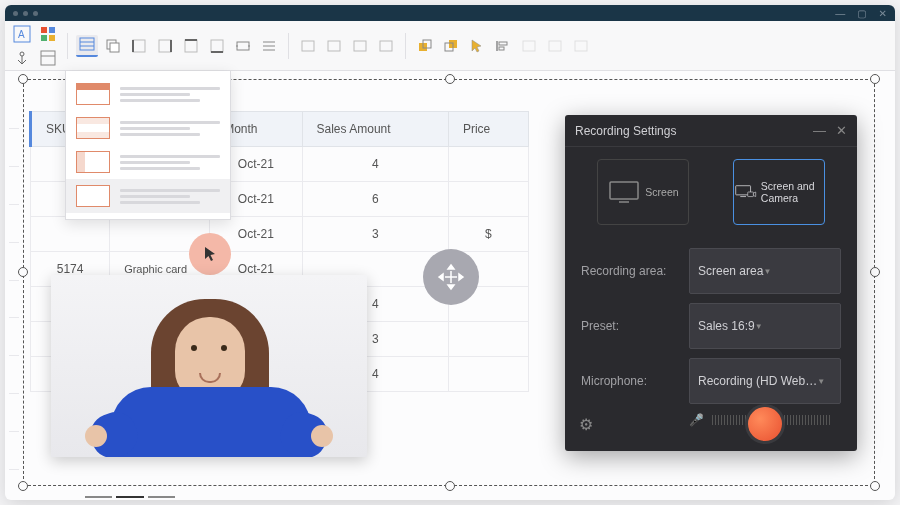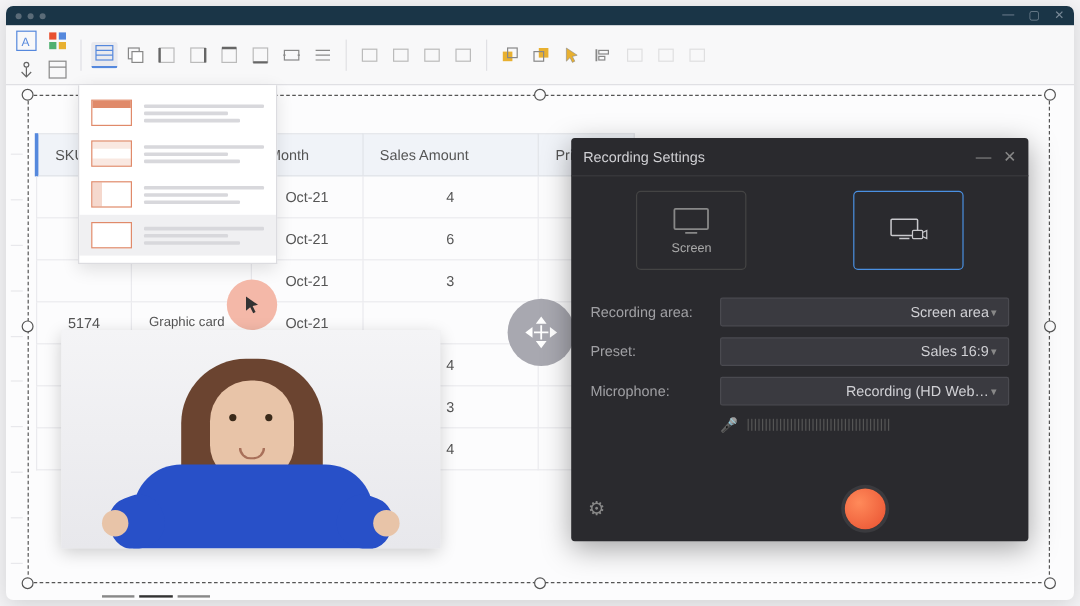--- a/index.html
+++ b/index.html
@@ -57,32 +57,32 @@
   .person-hair { position: absolute; left: 100px; top: 24px; width: 118px; height: 150px; background: #6b4430; border-radius: 54px 54px 20px 20px; }
   .person-face { position: absolute; left: 124px; top: 42px; width: 70px; height: 84px; background: #e8c4a8; border-radius: 34px 34px 30px 30px; }
   .person-body { position: absolute; left: 60px; bottom: 0; width: 200px; height: 70px; background: #2850c8; border-radius: 40px 40px 0 0; }
   .person-arm-l { position: absolute; left: 40px; bottom: 0; width: 46px; height: 44px; background: #2850c8; border-radius: 20px; transform: rotate(-20deg); }
   .person-arm-r { position: absolute; right: 40px; bottom: 0; width: 46px; height: 44px; background: #2850c8; border-radius: 20px; transform: rotate(20deg); }
   .person-hand-l { position: absolute; left: 34px; bottom: 10px; width: 22px; height: 22px; background: #e8c4a8; border-radius: 50%; }
   .person-hand-r { position: absolute; right: 34px; bottom: 10px; width: 22px; height: 22px; background: #e8c4a8; border-radius: 50%; }
   .person-eye { position: absolute; width: 6px; height: 6px; background: #3a2a1a; border-radius: 50%; top: 70px; }
   .person-mouth { position: absolute; left: 148px; top: 98px; width: 22px; height: 10px; border: 2px solid #a8705a; border-top: none; border-radius: 0 0 12px 12px; }
   
-  .panel { position: absolute; right: 38px; top: 44px; width: 381px; height: 336px; background: #2a2a2e; border-radius: 3px; box-shadow: 0 6px 24px rgba(0,0,0,0.35); color: #c8c8cc; font-size: 12px; }
+  .panel { position: absolute; right: 38px; top: 44px; width: 292px; height: 336px; background: #2a2a2e; border-radius: 3px; box-shadow: 0 6px 24px rgba(0,0,0,0.35); color: #c8c8cc; font-size: 12px; }
   .panel-hdr { display: flex; align-items: center; justify-content: space-between; padding: 8px 10px; border-bottom: 1px solid #3a3a3e; }
   .panel-hdr-title { color: #d0d0d4; }
   .panel-hdr-btns { display: flex; gap: 10px; color: #888; font-size: 13px; }
   .panel-modes { display: flex; gap: 8px; padding: 12px 14px 8px; justify-content: space-around; }
-  .mode { width: 92px; height: 66px; border: 1px solid #444; border-radius: 4px; display: flex; flex-direction: column; align-items: center; justify-content: center; gap: 4px; color: #aaa; font-size: 10.5px; }
+  .mode { width: 92px; height: 66px; border: 1px solid #444; border-radius: 4px; display: flex; flex-direction: row; align-items: center; justify-content: center; gap: 4px; color: #aaa; font-size: 10.5px; }
   .mode.active { border: 1.5px solid #4a90e2; color: #d8d8dc; }
   .mode svg { width: 34px; height: 26px; }
   .panel-form { padding: 6px 16px 0; }
   .frow { display: flex; align-items: center; margin: 9px 0; }
   .flabel { width: 108px; color: #a0a0a4; }
-  .fsel { flex: 1; background: #3a3a40; border: 1px solid #4a4a50; border-radius: 2px; padding: 4px 8px; color: #d0d0d4; display: flex; justify-content: flex-end; align-items: center; font-size: 12px; }
+  .fsel { flex: 1; background: #3a3a40; border: 1px solid #4a4a50; border-radius: 2px; padding: 15px 8px; color: #d0d0d4; display: flex; justify-content: flex-start; align-items: center; font-size: 12px; }
   .fsel .caret { font-size: 8px; color: #888; }
   .fnum { width: 54px; background: #3a3a40; border: 1px solid #4a4a50; border-radius: 2px; padding: 5px 6px; color: #d0d0d4; text-align: center; font-size: 12px; }
   .flock { width: 24px; text-align: center; color: #888; }
   .level { flex: 1; height: 12px; display: flex; align-items: center; gap: 1.5px; margin-left: 8px; }
   .level span { width: 1.5px; height: 10px; background: #555; }
   .panel-ftr { position: absolute; bottom: 10px; left: 14px; right: 14px; display: flex; align-items: center; justify-content: space-between; }
   .rec-btn { width: 34px; height: 34px; border-radius: 50%; background: radial-gradient(circle at 35% 35%, #ff8a5a, #e85030); box-shadow: 0 0 0 3px #3a3a3e; margin-left: 110px; }
   
   .bottom-tabs { position: absolute; left: 80px; bottom: 2px; width: 90px; height: 6px; display: flex; gap: 4px; }
   .bottom-tabs span { flex: 1; border-bottom: 2px solid #888; }
@@ -426,20 +426,21 @@
             </svg>
           <span>Screen</span>
         </div>
         <div class="mode active">
           <svg viewBox="0 0 40 28">
               <rect x="3" y="3" width="26" height="16" rx="1" fill="none" stroke="#c8c8cc" stroke-width="1.5"></rect>
               <line x1="11" y1="22" x2="21" y2="22" stroke="#c8c8cc" stroke-width="1.5"></line>
               <rect x="24" y="14" width="10" height="8" rx="1" fill="#2a2a2e" stroke="#c8c8cc" stroke-width="1.2"></rect>
               <path d="M34 16l4-2v8l-4-2z" fill="#2a2a2e" stroke="#c8c8cc" stroke-width="1.2"></path>
             </svg>
+          <span>Screen and Camera</span>
         </div>
       </div>
       <div class="panel-form">
         <div class="frow">
           <span class="flabel">Recording area:</span>
           <div class="fsel">
               <span>Screen area</span>
               <span class="caret">▼</span>
             </div>
         </div>

